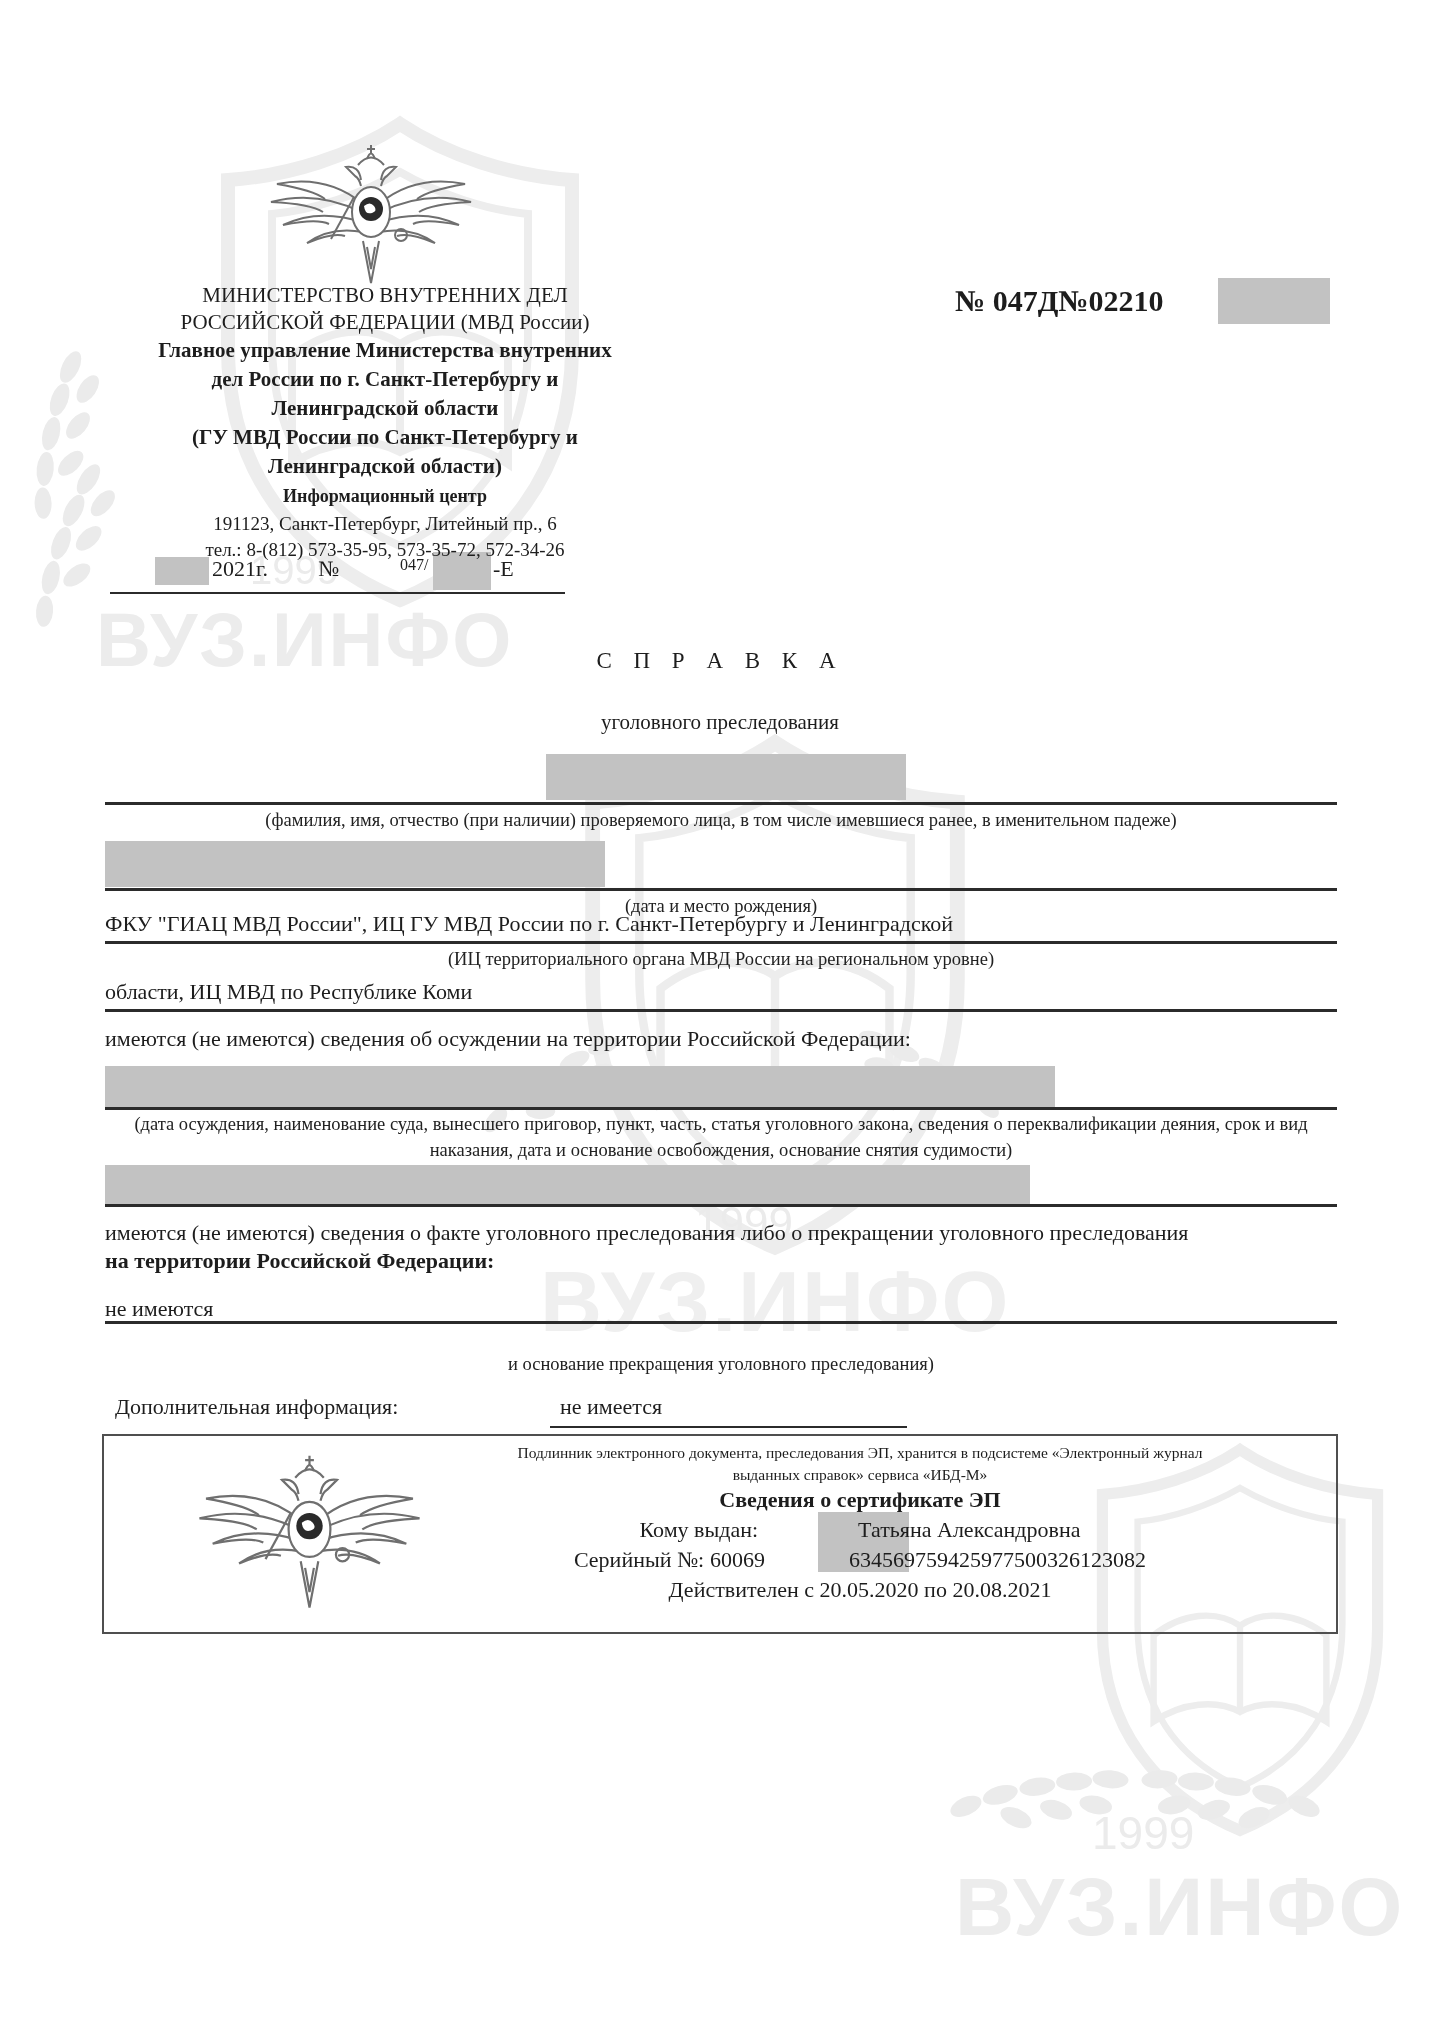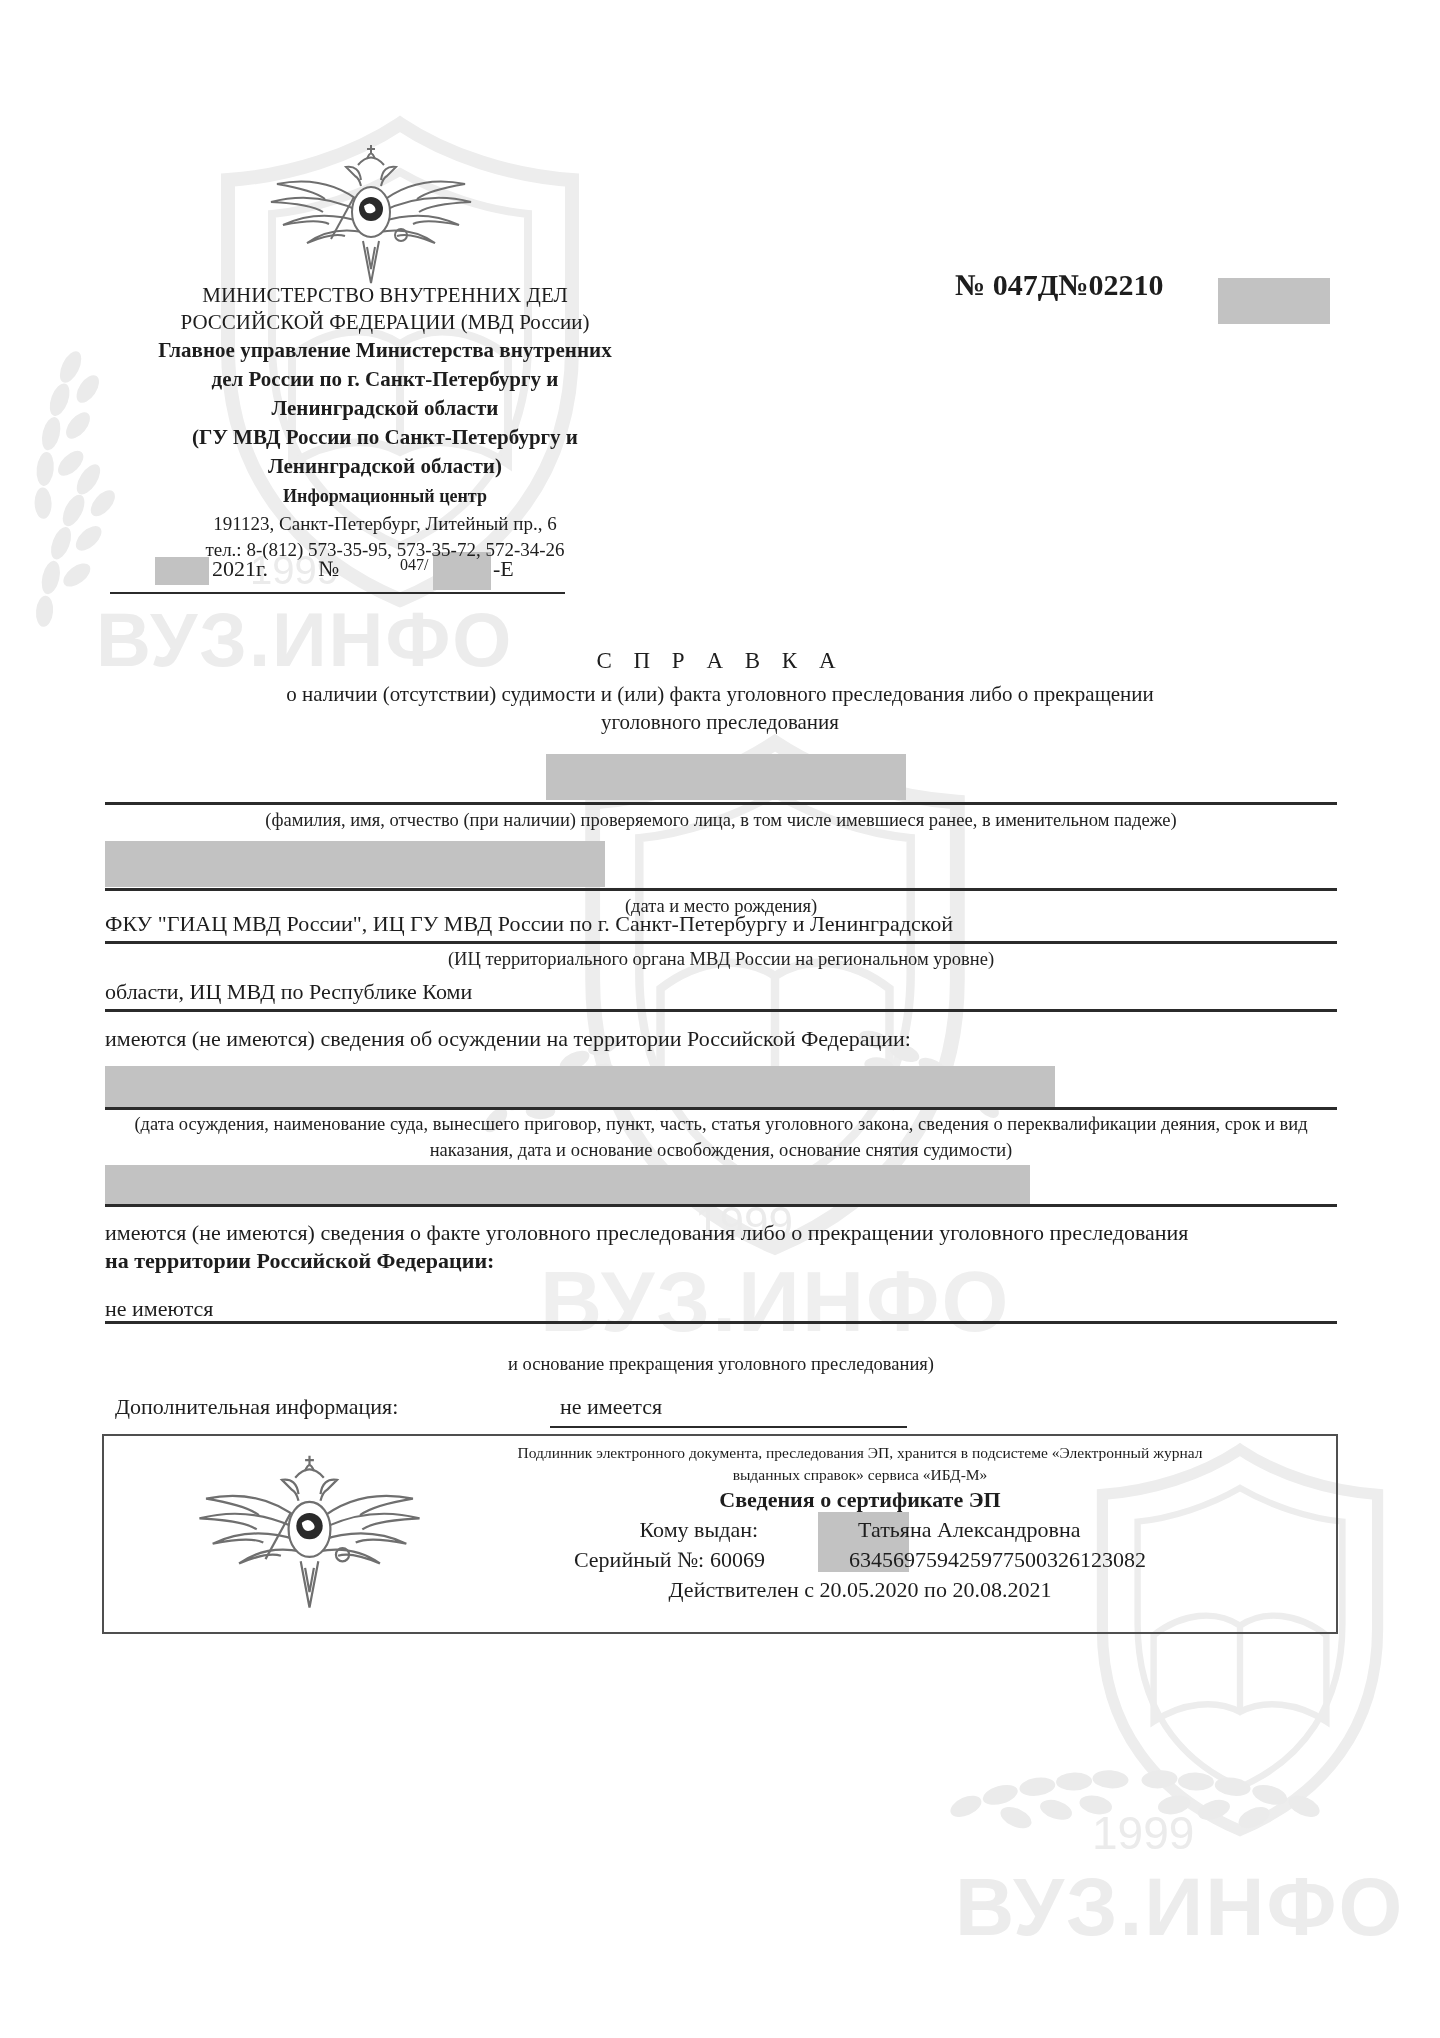--- a/index.html
+++ b/index.html
@@ -147,31 +147,30 @@
     <div class="h-bold">Главное управление Министерства внутренних</div>
     <div class="h-bold">дел России по г. Санкт-Петербургу и</div>
     <div class="h-bold">Ленинградской области</div>
     <div class="h-bold">(ГУ МВД России по Санкт-Петербургу и</div>
     <div class="h-bold">Ленинградской области)</div>
     <div class="h-bold-lg">Информационный центр</div>
     <div class="h-small">191123, Санкт-Петербург, Литейный пр., 6</div>
     <div class="h-small">тел.: 8-(812) 573-35-95, 573-35-72, 572-34-26</div>
   </div>
 
-  <div class="txt docnum" style="left:955px;top:268px;">№ 047Д№02210</div>
+  <div class="txt docnum" style="left:955px;top:284px;">№ 047Д№02210</div>
 
   <div class="txt" style="left:212px;top:556px;font-size:22px;">2021г.</div>
   <div class="txt" style="left:318px;top:556px;font-size:22px;">№</div>
   <div class="txt" style="left:400px;top:556px;font-size:16px;">047/</div>
   <div class="txt" style="left:493px;top:556px;font-size:22px;">-Е</div>
   <div class="rule thin" style="left:110px;top:592px;width:240px;"></div>
   <div class="rule thin" style="left:347px;top:592px;width:218px;"></div>
 
   <div class="txt center-row" style="top:648px;font-size:23px;letter-spacing:8px;">С П Р А В К А</div>
-  <div class="txt center-row" style="top:682px;font-size:21px;">о наличии (отсутствии) судимости и (или) факта уголовного преследования либо о прекращении</div>
   <div class="txt center-row" style="top:710px;font-size:21px;">уголовного преследования</div>
 
   <div class="rule" style="left:105px;top:802px;width:1232px;"></div>
   <div class="txt cap" style="top:810px;">(фамилия, имя, отчество (при наличии) проверяемого лица, в том числе имевшиеся ранее, в именительном падеже)</div>
 
   <div class="rule" style="left:105px;top:888px;width:1232px;"></div>
   <div class="txt cap" style="top:896px;">(дата и место рождения)</div>
 
   <div class="txt body-line" style="top:911px;">ФКУ "ГИАЦ МВД России", ИЦ ГУ МВД России по г. Санкт-Петербургу и Ленинградской</div>
   <div class="rule" style="left:105px;top:941px;width:1232px;"></div>

